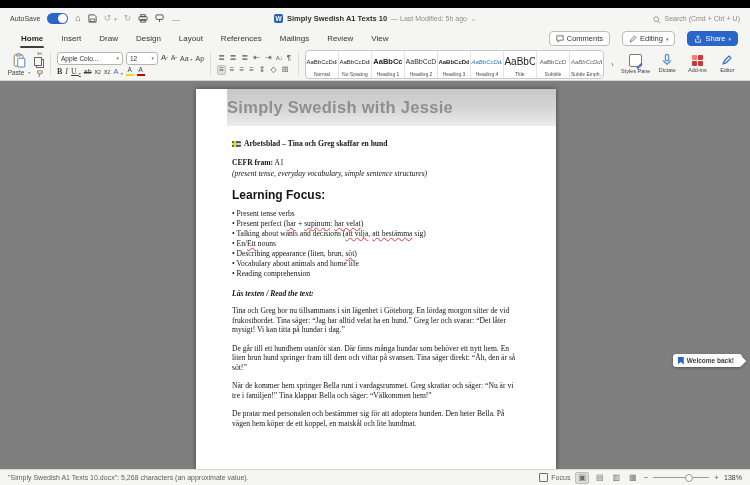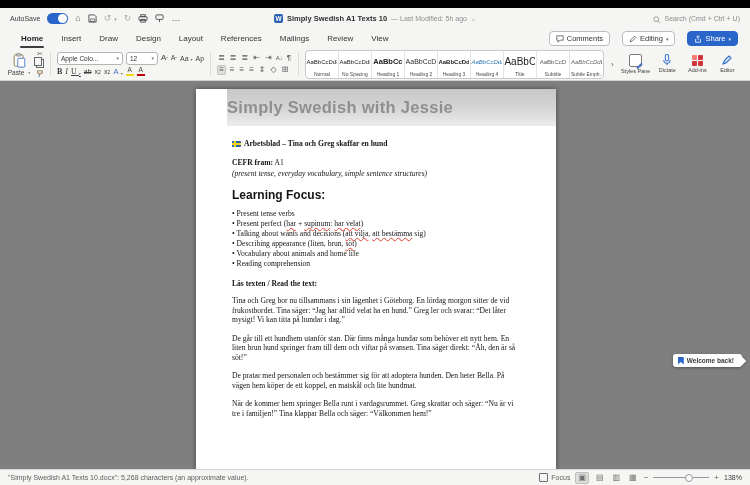--- a/index.html
+++ b/index.html
@@ -96,21 +96,21 @@
   .banner-title{font-size:16.5px;font-weight:bold;color:#8f8f8f;letter-spacing:.3px;}
   .content{padding:13px 36px 0 36px;font-family:"Liberation Serif",serif;font-size:7.6px;line-height:1.25;color:#141414;}
   .doc-h{font-weight:bold;display:flex;align-items:center;gap:3px;margin-bottom:10px;}
   .se-flag{display:inline-block;width:9px;height:6px;border-radius:1px;background-color:#2d5faa;background-image:linear-gradient(to right,transparent 27%,#f9d616 27%,#f9d616 42%,transparent 42%),linear-gradient(to bottom,transparent 36%,#f9d616 36%,#f9d616 64%,transparent 64%);}
   .cefr{margin-bottom:1px;}
   .cefr b{font-weight:bold;}
   .note{font-style:italic;margin-bottom:10px;}
   .lf-head{font-family:"Liberation Sans",sans-serif;font-weight:bold;font-size:12px;margin-bottom:6px;}
   .bullets{margin-bottom:9px;}
   .bullet{margin-bottom:.5px;}
-  .read-head{font-weight:bold;margin:10px 0 8px;}
+  .read-head{font-weight:bold;margin:10px 0 8px;font-style:italic;}
   .paras p{margin:0 0 9px;}
   .it{}
   .sq{text-decoration-line:underline;text-decoration-style:wavy;text-decoration-color:#e23b2e;text-decoration-thickness:1px;text-underline-offset:1px;}
 
   
   .welcome-tip{position:absolute;right:8px;top:273px;height:13px;background:#fff;border-radius:3px;box-shadow:0 1px 3px rgba(0,0,0,.35);display:flex;align-items:center;gap:3px;padding:0 8px 0 5px;}
   .welcome-tip::after{content:"";position:absolute;right:-3px;top:3.5px;width:6px;height:6px;background:#fff;transform:rotate(45deg);box-shadow:1px -1px 2px rgba(0,0,0,.15);}
   .bookmark-ic{width:6px;height:8px;background:#2a66c9;clip-path:polygon(0 0,100% 0,100% 100%,50% 70%,0 100%);}
   .welcome-text{font-size:6.5px;color:#3c3c3c;font-weight:bold;white-space:nowrap;position:relative;z-index:1;}
 
@@ -387,30 +387,31 @@
           <span class="se-flag"></span>
           <span>Arbetsblad – Tina och Greg skaffar en hund</span>
         </div>
         <div class="cefr"><b>CEFR fram:</b><span> A1</span></div>
         <div class="note">(present tense, everyday vocabulary, simple sentence structures)</div>
         <div class="lf-head">Learning Focus:</div>
         <div class="bullets" id="bullets">
             <div class="bullet"><span>• </span><span>Present tense verbs</span></div>
             <div class="bullet"><span>• </span><span>Present perfect (</span><span class="sq">har</span><span> + </span><span class="sq">supinum</span><span>: </span><span class="it sq">har velat</span><span>)</span></div>
             <div class="bullet"><span>• </span><span>Talking about wants and decisions (</span><span class="sq">att vilja</span><span>, </span><span class="sq">att bestämma</span><span> sig)</span></div>
+            <div class="bullet"><span>• </span><span>En/</span><span class="sq">Ett</span><span> nouns</span></div>
             <div class="bullet"><span>• </span><span>Describing appearance (</span><span class="it">liten, brun, </span><span class="it sq">söt</span><span>)</span></div>
             <div class="bullet"><span>• </span><span>Vocabulary about animals and home life</span></div>
             <div class="bullet"><span>• </span><span>Reading comprehension</span></div>
           </div>
         <div class="read-head">Läs texten / Read the text:</div>
         <div class="paras" id="paras">
             <p>Tina och Greg bor nu tillsammans i sin lägenhet i Göteborg. En lördag morgon sitter de vid frukostbordet. Tina säger: “Jag har alltid velat ha en hund.” Greg ler och svarar: “Det låter mysigt! Vi kan titta på hundar i dag.”</p>
             <p>De går till ett hundhem utanför stan. Där finns många hundar som behöver ett nytt hem. En liten brun hund springer fram till dem och viftar på svansen. Tina säger direkt: “Åh, den är så söt!”</p>
+            <p>När de kommer hem springer Bella runt i vardagsrummet. Greg skrattar och säger: “Nu är vi tre i familjen!” Tina klappar Bella och säger: “Välkommen hem!”</p>
             <p>De pratar med personalen och bestämmer sig för att adoptera hunden. Den heter Bella. På vägen hem köper de ett koppel, en matskål och lite hundmat.</p>
-            <p>När de kommer hem springer Bella runt i vardagsrummet. Greg skrattar och säger: “Nu är vi tre i familjen!” Tina klappar Bella och säger: “Välkommen hem!”</p>
           </div>
       </div>
     </div>
     <div class="welcome-tip">
       <span class="bookmark-ic"></span>
       <span class="welcome-text">Welcome back!</span>
     </div>
   </div>
 
   <div class="statusbar">

